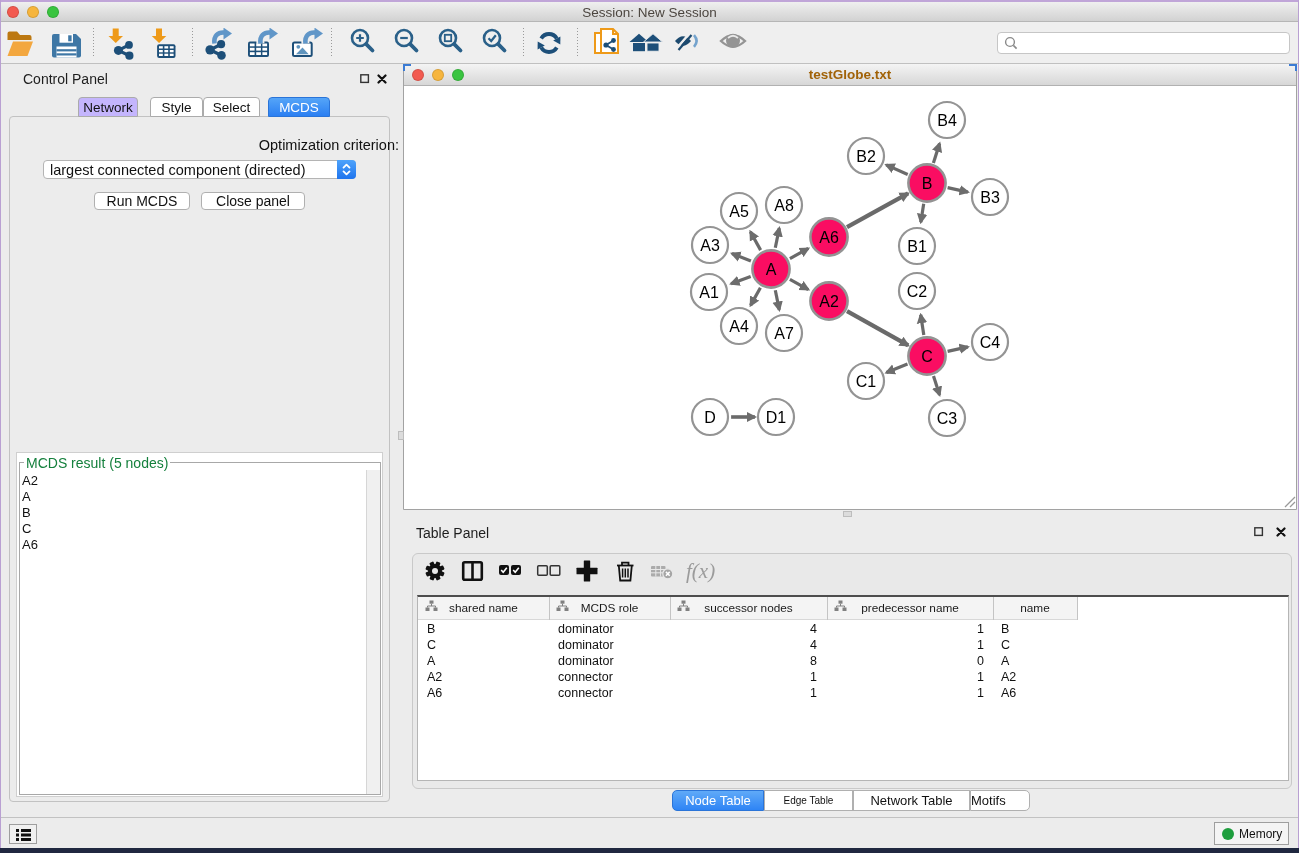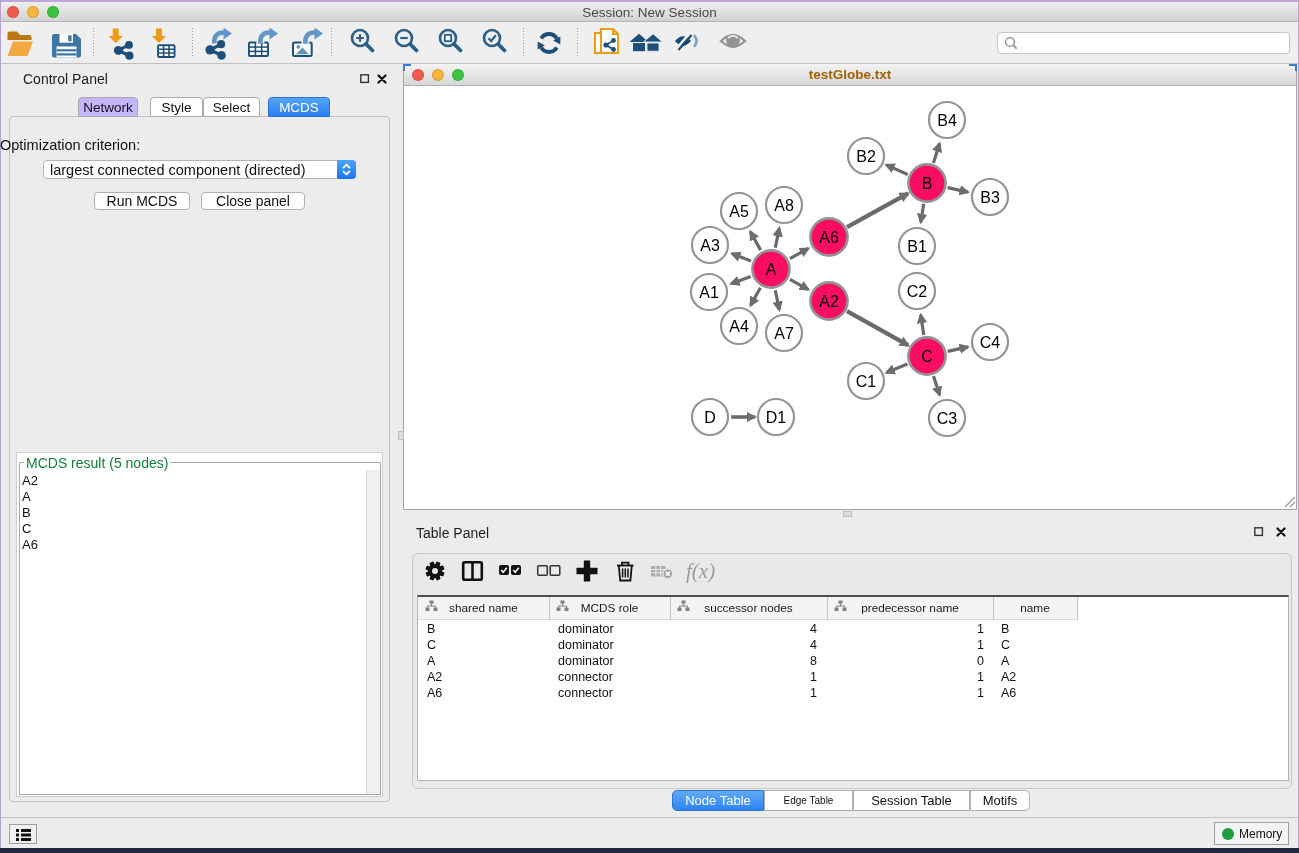--- a/index.html
+++ b/index.html
@@ -169,21 +169,21 @@
     <rect x="0.8" y="0.8" width="7.6" height="7.6" fill="none" stroke="#333" stroke-width="1.4"></rect>
   </svg>
 <svg class="abs" style="left:377px;top:74px" width="10" height="10">
     <path d="M1.5,1.5 L8.5,8.5 M8.5,1.5 L1.5,8.5" stroke="#111" stroke-width="2.2" stroke-linecap="round"></path>
   </svg>
 <div class="abs" style="left:9px;top:116px;width:381px;height:686px;border:1px solid #c2c2c2;border-radius:4px;background:#ececec"></div>
 <div class="txt" style="left:78px;top:97px;width:60px;height:20px;background:#c4b5fd;border:1px solid #ababab;border-radius:4px 4px 0 0;font-size:13.5px;text-align:center;line-height:19px;color:#111">Network</div>
 <div class="txt" style="left:150px;top:97px;width:53px;height:20px;background:#fff;border:1px solid #ababab;border-radius:4px 4px 0 0;font-size:13.5px;text-align:center;line-height:19px;color:#111">Style</div>
 <div class="txt" style="left:203px;top:97px;width:57px;height:20px;background:#fff;border:1px solid #ababab;border-radius:4px 4px 0 0;font-size:13.5px;text-align:center;line-height:19px;color:#111">Select</div>
 <div class="txt" style="left:268px;top:97px;width:62px;height:20px;background:linear-gradient(#55a5f8,#2b7ff2);border:1px solid #2a74d8;border-radius:4px 4px 0 0;font-size:13.5px;text-align:center;line-height:19px;color:#fff">MCDS</div>
-<div class="txt" style="left:0;top:137px;width:399px;text-align:left;font-size:14.5px;color:#111">Optimization criterion:</div>
+<div class="txt" style="left:0;top:137px;width:399px;text-align:right;font-size:14.5px;color:#111">Optimization criterion:</div>
 <div class="abs" style="left:43px;top:160px;width:313px;height:19px;background:#fff;border:1px solid #b4b4b4;border-radius:4px"></div>
 <div class="txt" style="left:50px;top:162px;font-size:14.5px;color:#111">largest connected component (directed)</div>
 <div class="abs" style="left:337px;top:160px;width:19px;height:19px;background:linear-gradient(#4ea3fb,#1e74ee);border-radius:0 4px 4px 0"></div>
 <svg class="abs" style="left:341px;top:163px" width="11" height="13">
     <path d="M2.5,4.6 L5.5,1.6 L8.5,4.6" fill="none" stroke="#fff" stroke-width="1.8" stroke-linecap="round" stroke-linejoin="round"></path>
     <path d="M2.5,8.4 L5.5,11.4 L8.5,8.4" fill="none" stroke="#fff" stroke-width="1.8" stroke-linecap="round" stroke-linejoin="round"></path>
   </svg>
 <div class="txt" style="left:94px;top:192px;width:96px;height:18px;background:#fff;border:1px solid #b0b0b0;border-radius:4px;font-size:14px;text-align:center;line-height:17px;color:#111">Run MCDS</div>
 <div class="txt" style="left:201px;top:192px;width:104px;height:18px;background:#fff;border:1px solid #b0b0b0;border-radius:4px;font-size:14px;text-align:center;line-height:17px;color:#111">Close panel</div>
 <div class="abs" style="left:16px;top:452px;width:367px;height:345px;background:#fff;border:1px solid #cfcfcf"></div>
@@ -389,22 +389,22 @@
 <div class="txt" style="left:737px;top:670px;width:80px;text-align:right;font-size:12.5px;color:#111">1</div>
 <div class="txt" style="left:904px;top:670px;width:80px;text-align:right;font-size:12.5px;color:#111">1</div>
 <div class="txt" style="left:1001px;top:670px;font-size:12.5px;color:#111">A2</div>
 <div class="txt" style="left:427px;top:686px;font-size:12.5px;color:#111">A6</div>
 <div class="txt" style="left:558px;top:686px;font-size:12.5px;color:#111">connector</div>
 <div class="txt" style="left:737px;top:686px;width:80px;text-align:right;font-size:12.5px;color:#111">1</div>
 <div class="txt" style="left:904px;top:686px;width:80px;text-align:right;font-size:12.5px;color:#111">1</div>
 <div class="txt" style="left:1001px;top:686px;font-size:12.5px;color:#111">A6</div>
 <div class="txt" style="left:672px;top:790px;width:92px;height:21px;background:linear-gradient(#60aaf8,#2e84f5);color:#fff;border:1px solid #2a74d8;border-radius:5px 0 0 5px;font-size:13px;text-align:center;line-height:20px">Node Table</div>
 <div class="txt" style="left:764px;top:790px;width:89px;height:21px;background:#fff;color:#111;border:1px solid #b0b0b0;border-radius:0;font-size:10px;text-align:center;line-height:20px">Edge Table</div>
-<div class="txt" style="left:853px;top:790px;width:117px;height:21px;background:#fff;color:#111;border:1px solid #b0b0b0;border-radius:0;font-size:13px;text-align:center;line-height:20px">Session Table</div>
-<div class="txt" style="left:970px;top:790px;width:60px;height:21px;background:#fff;color:#111;border:1px solid #b0b0b0;border-radius:0 5px 5px 0;font-size:13px;text-align:center;line-height:20px">Motifs</div>
+<div class="txt" style="left:853px;top:790px;width:117px;height:21px;background:#fff;color:#111;border:1px solid #b0b0b0;border-radius:0;font-size:13px;text-align:center;line-height:20px">Network Table</div>
+<div class="txt" style="left:970px;top:790px;width:60px;height:21px;background:#fff;color:#111;border:1px solid #b0b0b0;border-radius:0 5px 5px 0;font-size:13px;text-align:left;line-height:20px">Motifs</div>
 <div class="abs" style="left:1px;top:817px;width:1297px;height:31px;background:#ececec;border-top:1px solid #c2c2c2"></div>
 <div class="abs" style="left:9px;top:824px;width:28px;height:20px;background:#f0f0f0;border:1px solid #9e9e9e"></div>
 <svg class="abs" style="left:16px;top:828px" width="15" height="13">
     <g fill="#111">
       <rect x="0" y="1" width="3" height="3"></rect>
       <rect x="5" y="1" width="10" height="3"></rect>
       <rect x="0" y="5.5" width="3" height="3"></rect>
       <rect x="5" y="5.5" width="10" height="3"></rect>
       <rect x="0" y="10" width="3" height="3"></rect>
       <rect x="5" y="10" width="10" height="3"></rect>

